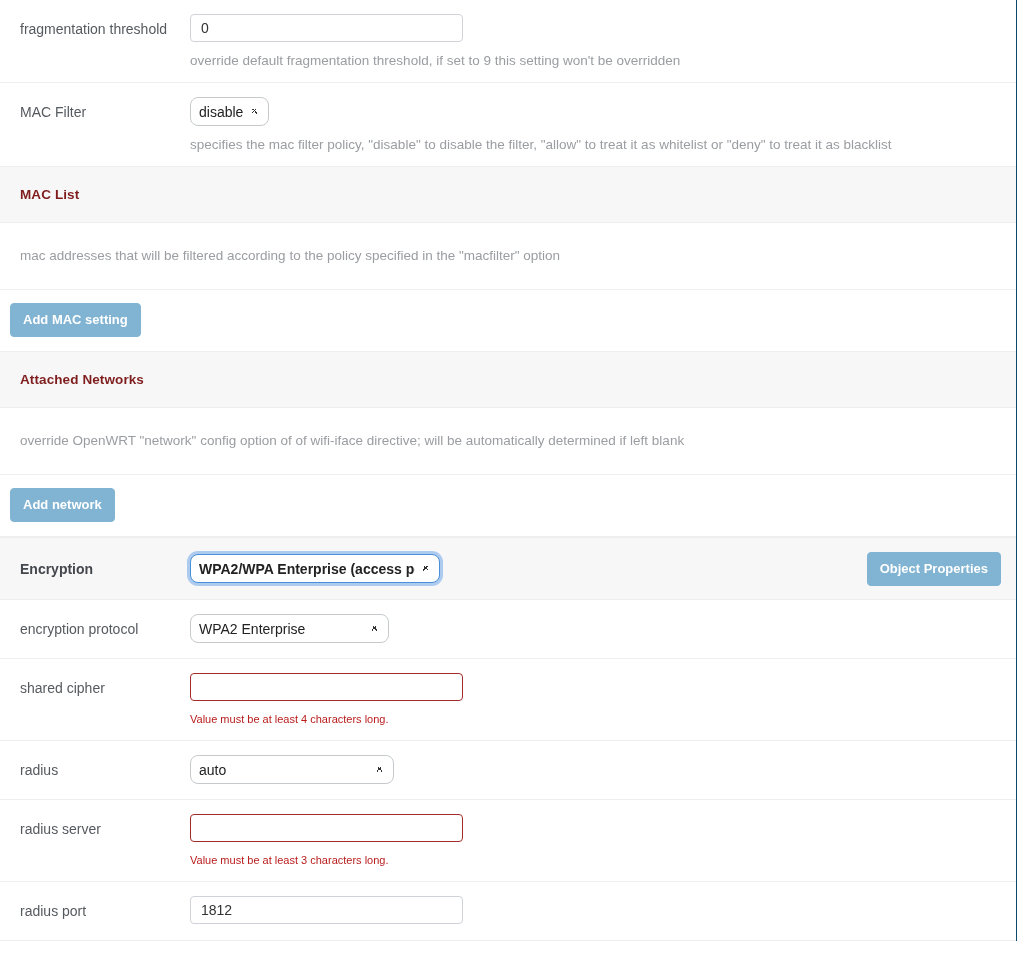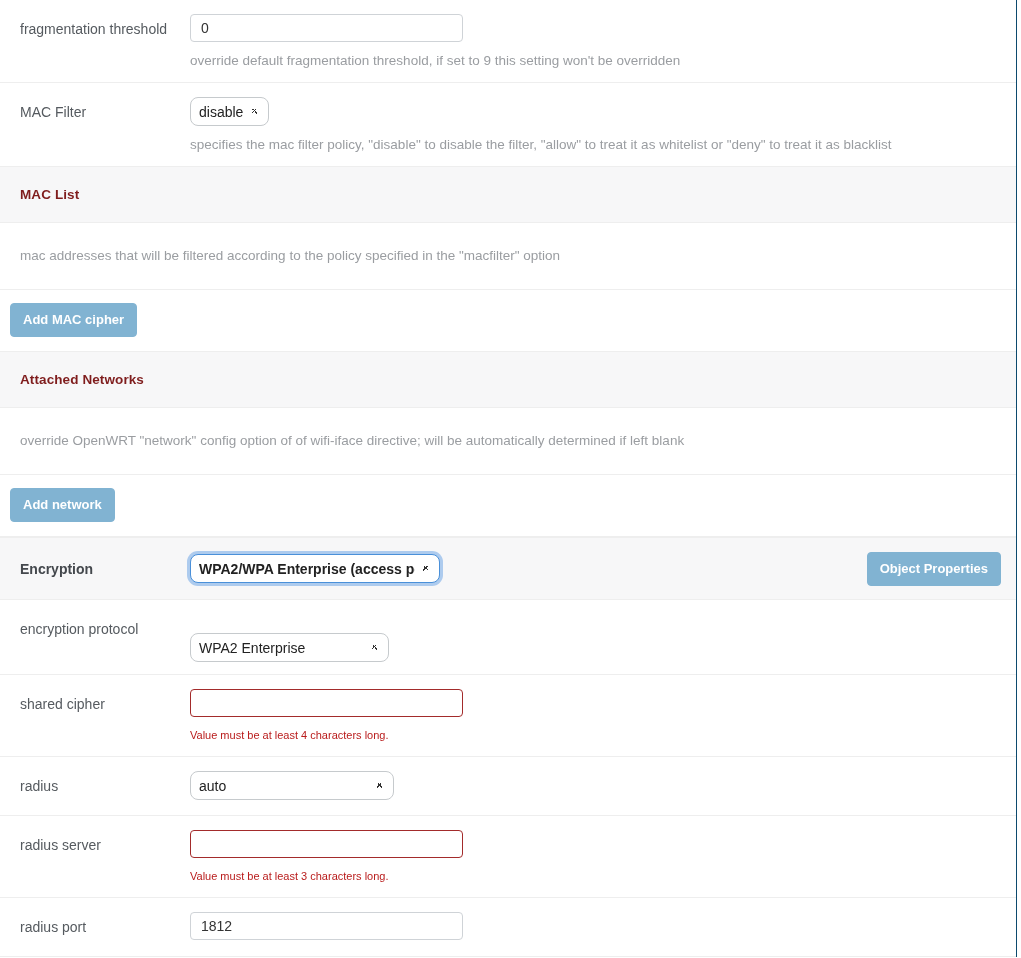--- a/index.html
+++ b/index.html
@@ -77,21 +77,21 @@
     background-size: 5px 5px, 5px 5px;
     background-repeat: no-repeat;
     border: 1px solid #c6cacd;
     border-radius: 8px;
     -webkit-appearance: none;
     -moz-appearance: none;
     appearance: none;
     outline: none;
   }
   select.sel.auto-w { width: auto; min-width: 76px; }
-  select.sel.w200 { width: 199px; margin-top: 19px; }
+  select.sel.w200 { width: 199px; }
   select.sel.w204 { width: 204px; }
   select.sel.focused {
     width: 250px;
     font-weight: bold;
     border: 1px solid #4a90d9;
     box-shadow: 0 0 0 3px rgba(82,148,226,0.45);
     background-position: right 11px top 11px, right 11px top 11px;
   }
 
   .help {
@@ -188,21 +188,21 @@
       <select class="sel auto-w">
         <option>disable</option>
       </select>
       <div class="help">specifies the mac filter policy, "disable" to disable the filter, "allow" to treat it as whitelist or "deny" to treat it as blacklist</div>
     </div>
   </div>
 
   <div class="section-head">MAC List</div>
   <div class="section-desc">mac addresses that will be filtered according to the policy specified in the "macfilter" option</div>
   <div class="section-actions">
-    <button class="btn">Add MAC cipher</button>
+    <button class="btn">Add MAC setting</button>
   </div>
 
   <div class="section-head">Attached Networks</div>
   <div class="section-desc">override OpenWRT "network" config option of of wifi-iface directive; will be automatically determined if left blank</div>
   <div class="section-actions">
     <button class="btn">Add network</button>
   </div>
 
   <div class="enc-row">
     <div class="enc-label">Encryption</div>

